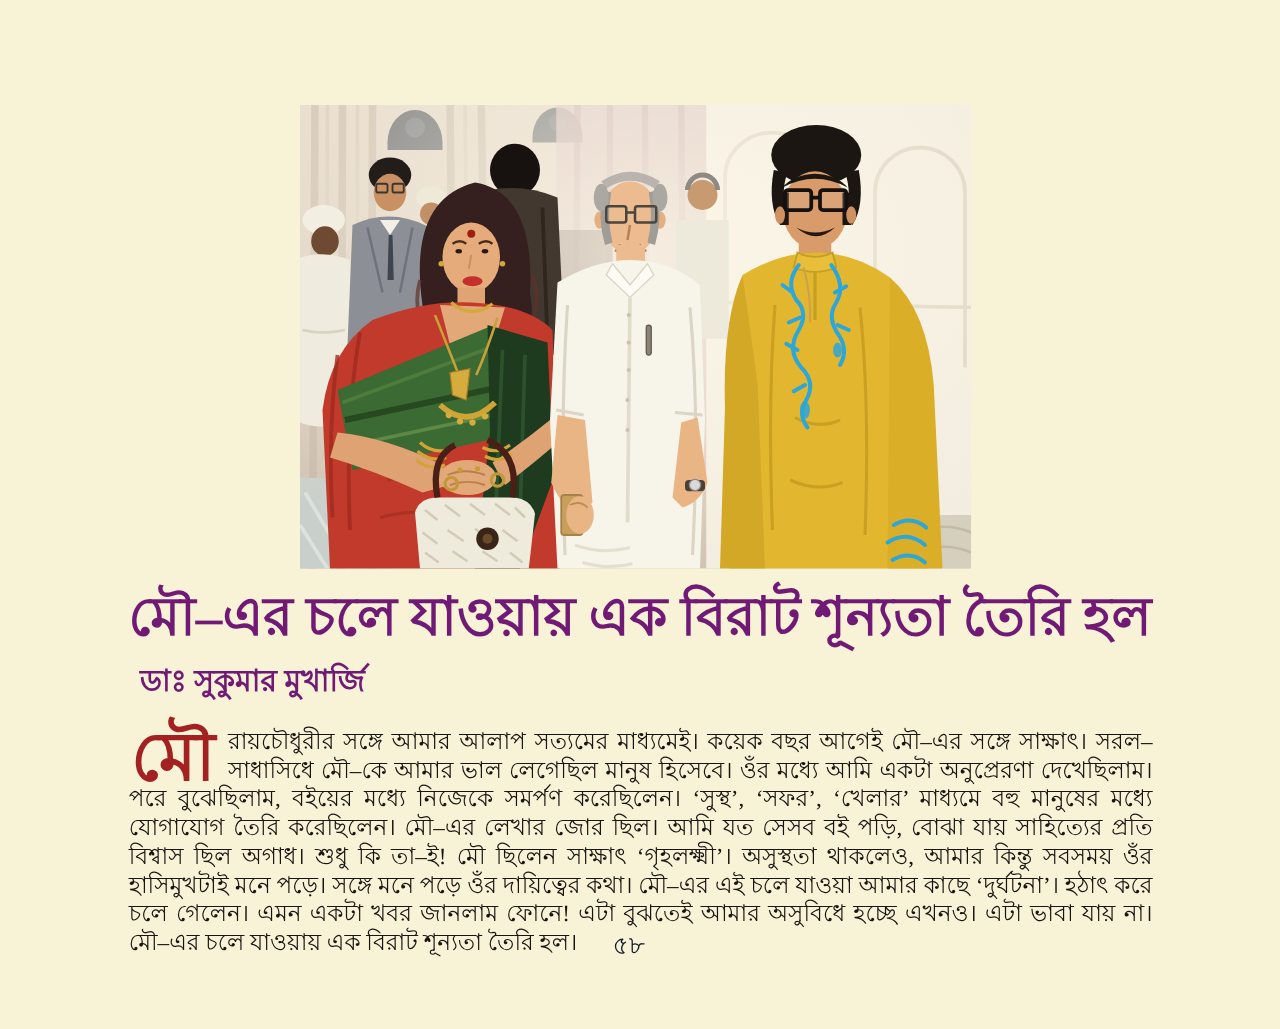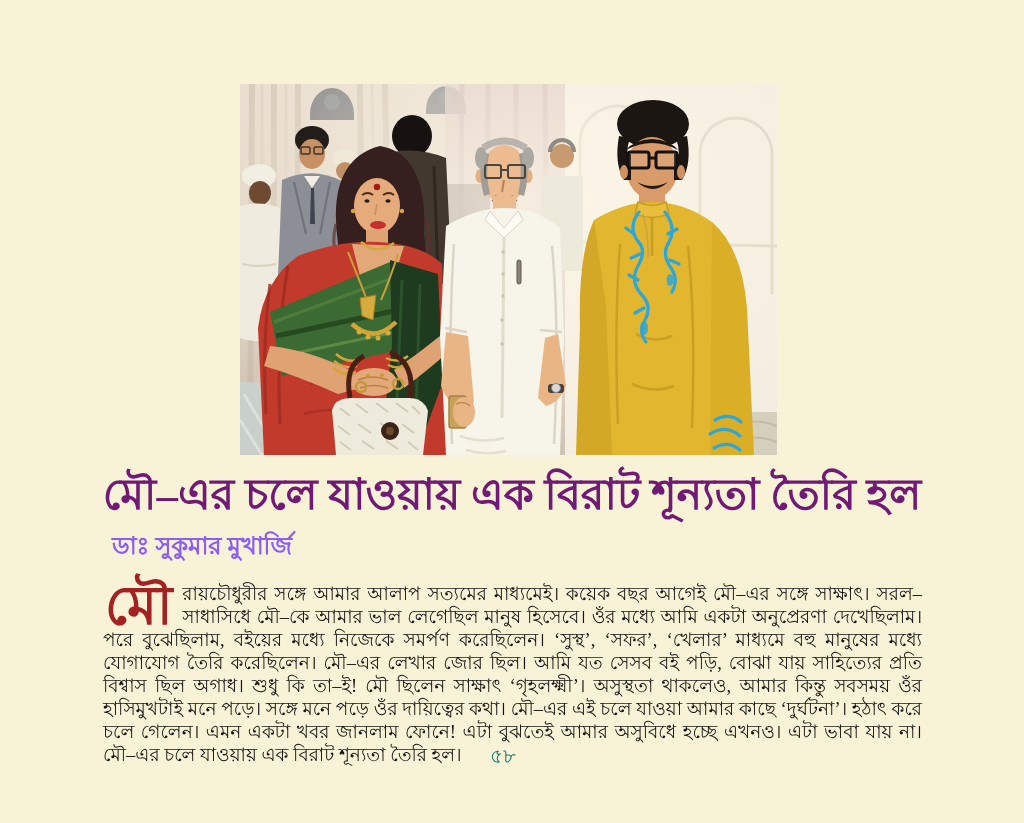--- a/index.html
+++ b/index.html
@@ -15,37 +15,37 @@
   .photo-wrap svg{display:block;}
   .headline{
     position:absolute;left:0;top:469px;width:1024px;
     text-align:center;
     font-size:43px;font-weight:bold;letter-spacing:0;
     color:#7C58A8;
     margin:0;line-height:1.2;
   }
   .byline{
     position:absolute;left:112px;top:531px;width:600px;
-    font-size:24px;font-weight:600;color:#8b5cf6;line-height:1.3;
+    font-size:24px;font-weight:600;color:#701a75;line-height:1.3;
   }
   .body-text{
     position:absolute;left:103px;top:583px;width:819px;height:150px;
     font-size:18.5px;line-height:23px;color:#171512;
     text-align:justify;
   }
   .dropcap{
     float:left;
     font-size:54px;line-height:46px;
     font-weight:600;
     color:#A42121;
     padding:0 10px 0 2px;
   }
   .page-number{
     position:absolute;left:0;top:741px;width:1006px;
-    text-align:center;font-size:20px;color:#0f766e;
+    text-align:center;font-size:20px;color:#0f172a;
   }
 </style>
 </head>
 <body style="background: rgb(248, 242, 214);">
 
 <div class="photo-wrap" role="img" aria-label="Three guests at an indoor reception: a woman in a red and green saree with gold jewellery holding a cream handbag, an elderly man in a white shirt and glasses, and a man in a yellow kurta with blue embroidery and black-framed glasses; waiters in white turbans, a man in a grey suit and beige curtains in the background.">
 <svg viewBox="0 0 537 371" width="537" height="371" preserveAspectRatio="none">
   <defs>
     <linearGradient id="curt" x1="0" y1="0" x2="0" y2="1">
       <stop offset="0" stop-color="#E6DACB"></stop>

